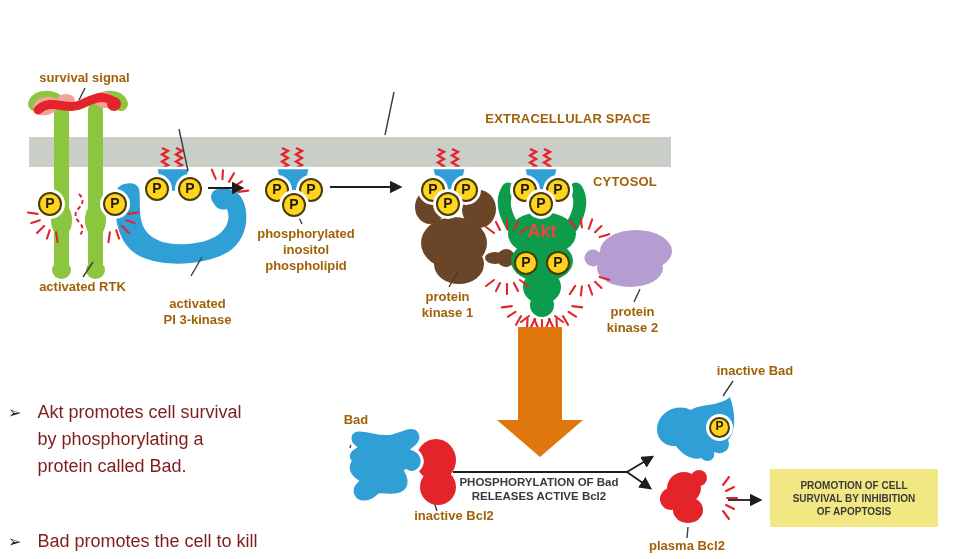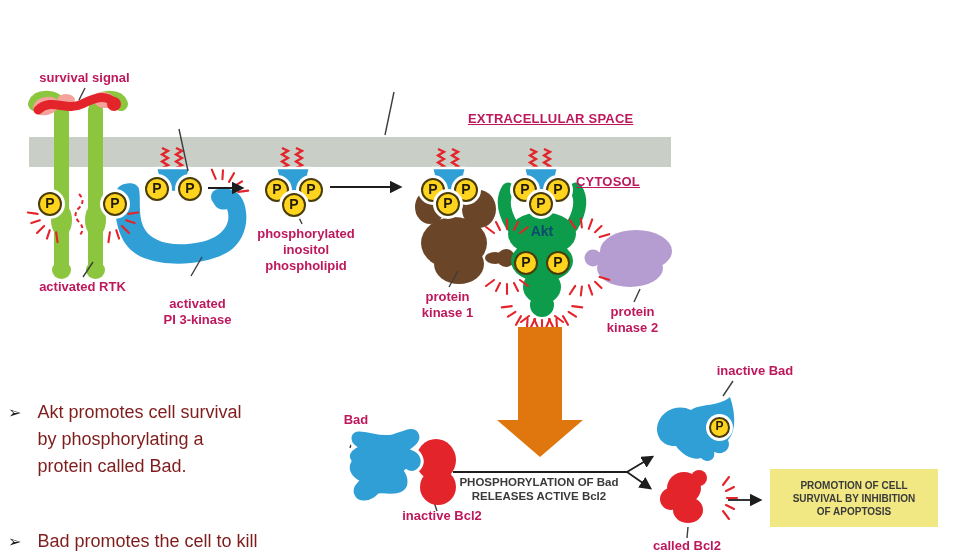--- a/index.html
+++ b/index.html
@@ -1,23 +1,23 @@
 <!DOCTYPE html>
 <html><head>
 <meta charset="utf-8">
 <style>
   html,body{margin:0;padding:0;background:#fff;}
   #stage{position:relative;width:956px;height:559px;background:#fff;overflow:hidden;
          font-family:"Liberation Sans",sans-serif;}
   #shapes{position:absolute;left:0;top:0;z-index:1;}
   .lbl{position:absolute;z-index:3;font:600 13px/16px "Liberation Sans",sans-serif;
-       color:#be185d;text-align:center;}
+       color:#a16207;text-align:center;}
   .lbl.caps{letter-spacing:.2px;}
-  .lbl.right{text-align:left;text-decoration:underline;}
-  .lbl.white{color:#0c4a6e;font-size:14px;}
+  .lbl.right{text-align:center;}
+  .lbl.white{color:#ef4444;font-size:18px;}
   .p-circle{position:absolute;z-index:4;width:24px;height:24px;border-radius:50%;
             box-sizing:border-box;background:#ffd41e;border:2.5px solid #4a3c08;
             box-shadow:0 0 0 3px #fff;color:#221c06;text-align:center;
             font:700 14px/18px "Liberation Sans",sans-serif;}
   .p-circle.nohalo{box-shadow:none;}
   .p-circle.sm{width:21px;height:21px;font-size:12px;line-height:15px;}
   .caption{position:absolute;z-index:3;font:700 11.5px/13.5px "Liberation Sans",sans-serif;
            color:#3a3a3a;text-align:center;}
   .promo-box{position:absolute;z-index:3;left:770px;top:469px;width:168px;height:58px;
              background:#f1e884;display:flex;flex-direction:column;align-items:center;
@@ -222,27 +222,27 @@
     <div>protein</div>
     <div>kinase 1</div>
   </div>
   <div class="lbl white" style="left:512px;top:223px;width:60px">Akt</div>
   <div class="lbl" style="left:585px;top:304px;width:95px">
     <div>protein</div>
     <div>kinase 2</div>
   </div>
 
   <div class="lbl" style="left:336px;top:412px;width:40px">Bad</div>
-  <div class="lbl" style="left:396px;top:508px;width:92px">inactive Bcl2</div>
+  <div class="lbl" style="left:408px;top:508px;width:92px">inactive Bcl2</div>
   <div class="caption" style="left:449px;top:476px;width:180px">
     <div>PHOSPHORYLATION OF Bad</div>
     <div>RELEASES ACTIVE Bcl2</div>
   </div>
   <div class="lbl" style="left:710px;top:363px;width:90px">inactive Bad</div>
-  <div class="lbl" style="left:648px;top:538px;width:78px">called Bcl2</div>
+  <div class="lbl" style="left:648px;top:538px;width:78px">plasma Bcl2</div>
 
   <div class="promo-box">
     <div>PROMOTION OF CELL</div>
     <div>SURVIVAL BY INHIBITION</div>
     <div>OF APOPTOSIS</div>
   </div>
 
   <div class="bullet" style="left:8px;top:399px">
     <span class="bullet-mark">➢</span>
     <div class="bullet-lines">

